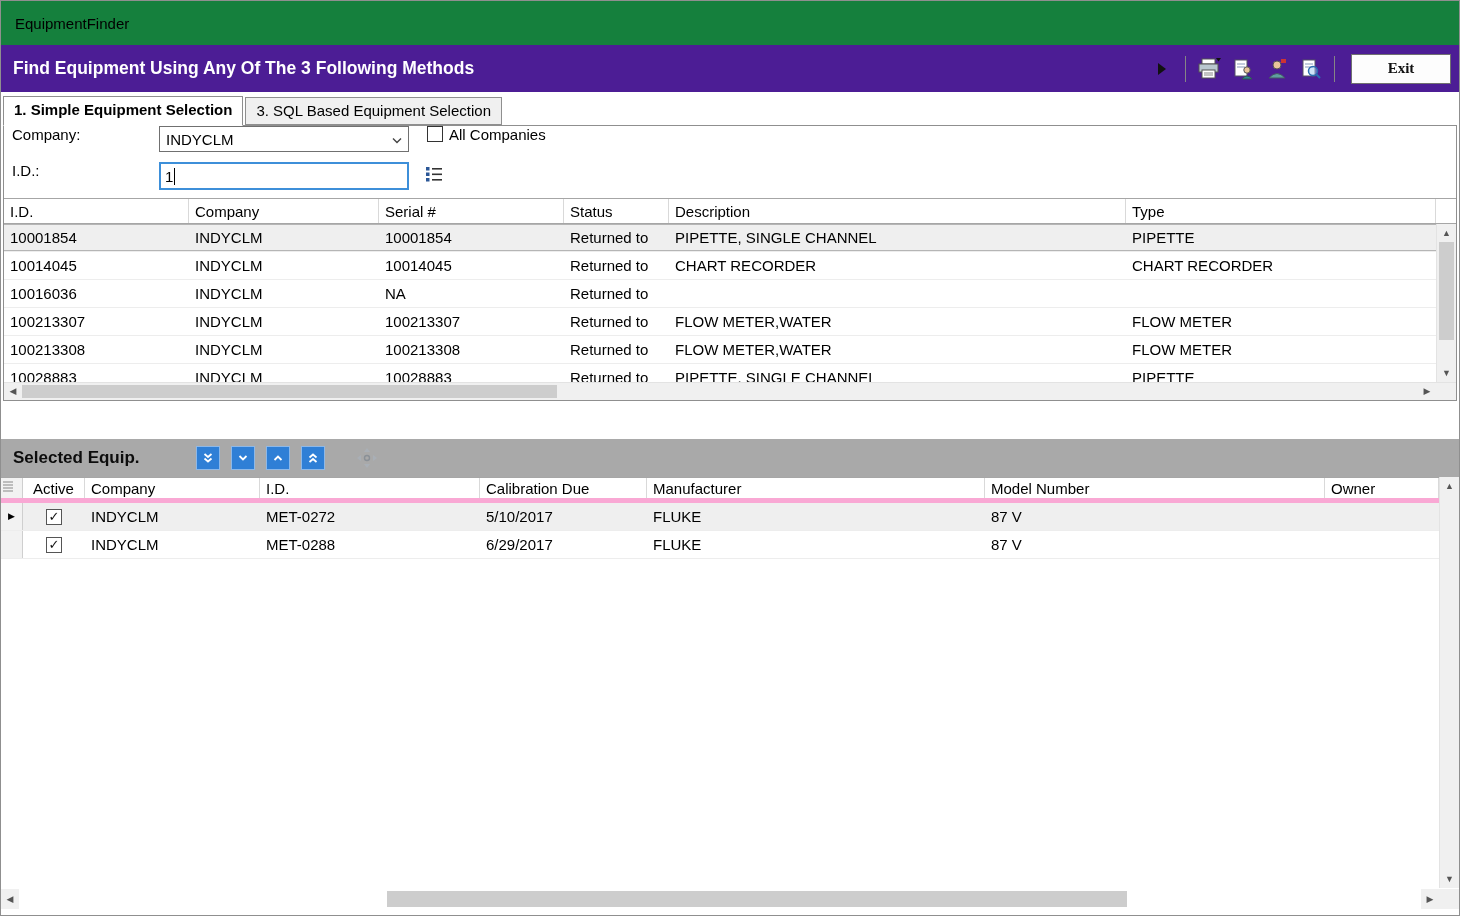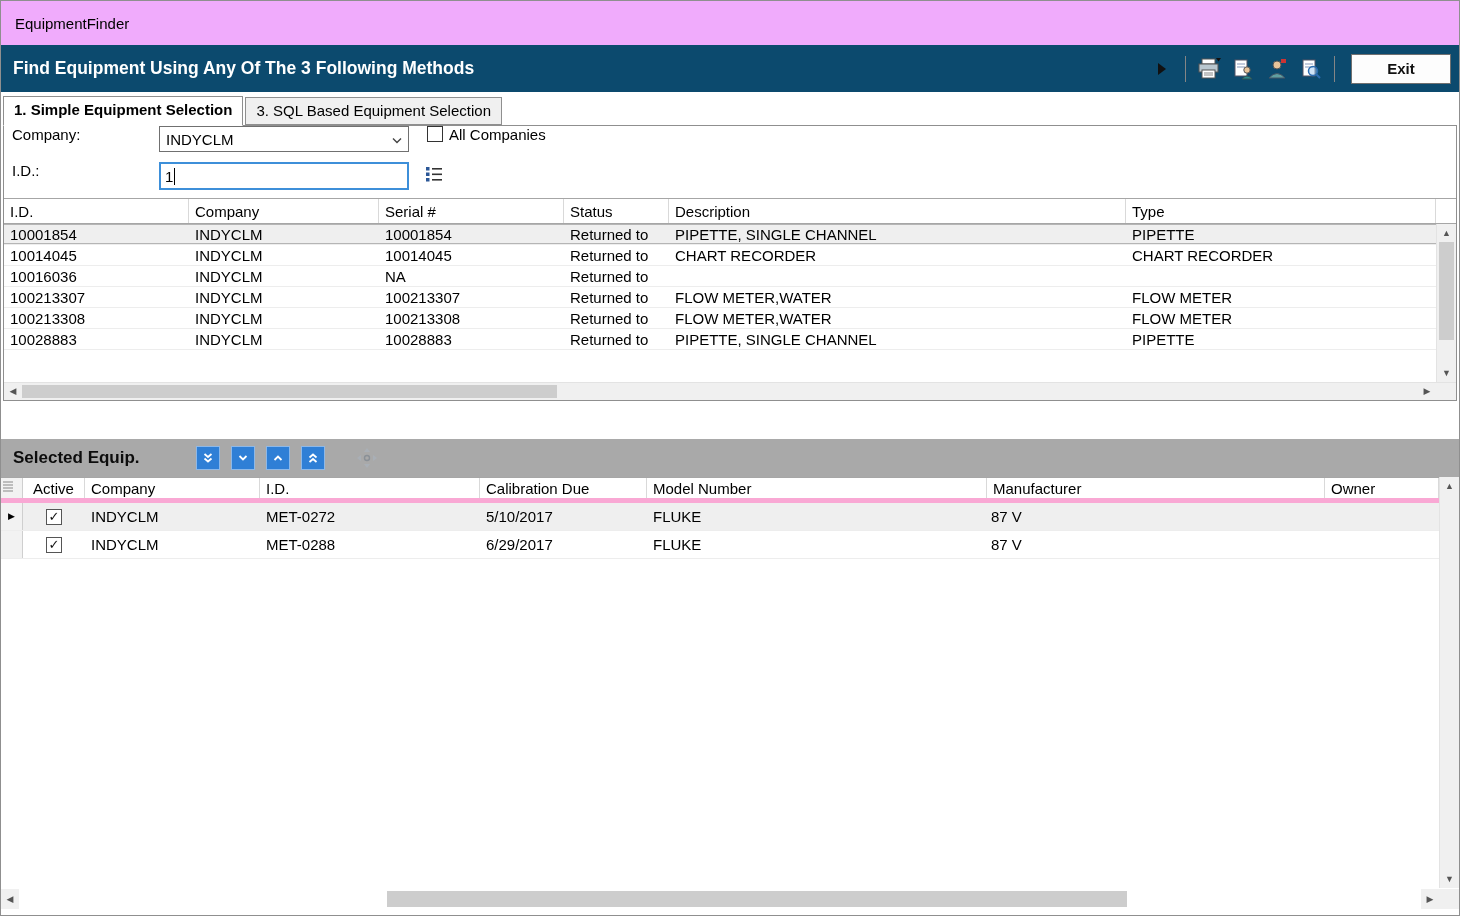--- a/index.html
+++ b/index.html
@@ -1,27 +1,27 @@
 <!DOCTYPE html>
 <html><head>
 <meta charset="utf-8">
 <style>
   html,body{margin:0;padding:0;background:#e8e8e8}
   .window{width:1460px;height:916px;box-sizing:border-box;border:1px solid #8f8f8f;background:#fff;
     font-family:"Liberation Sans","DejaVu Sans",sans-serif;font-size:15px;color:#000;
     display:flex;flex-direction:column;overflow:hidden}
   
-  .titlebar{height:44px;flex:0 0 44px;display:flex;align-items:center;padding-left:14px;background:#f0abfc}
-  
-  .header{height:47px;flex:0 0 47px;background:#0c4a6e;display:flex;align-items:center;padding:0 8px}
+  .titlebar{height:44px;flex:0 0 44px;display:flex;align-items:center;padding-left:14px;background:#15803d}
+  
+  .header{height:47px;flex:0 0 47px;background:#4c1d95;display:flex;align-items:center;padding:0 8px}
   .header-title{color:#fff;font-weight:bold;font-size:17.5px;flex:1 1 auto;padding-left:4px;white-space:nowrap;overflow:hidden}
   .tbi{width:30px;height:30px;display:flex;align-items:center;justify-content:center;margin:0 2px;background:transparent;border:none;padding:0;cursor:default}
   .tb-sep{width:1px;height:26px;background:#858585;margin:0 6px}
   .exit-btn{width:100px;height:30px;margin-left:10px;background:#fdfdfd;border:1px solid #707070;
-    font-family:Liberation Sans, sans-serif;font-size:15px;font-weight:bold;color:#111}
+    font-family:Liberation Serif, serif;font-size:15px;font-weight:bold;color:#111}
   
   .tabs{display:flex;align-items:flex-end;padding:5px 0 0 2px;background:#fff;height:33px;box-sizing:border-box;flex:0 0 33px}
   .tab{border:1px solid #8f8f8f;background:#f0f0f0;padding:4px 10px 5px;margin-right:2px;font-size:15px;position:relative;white-space:nowrap}
   .tab.active{background:#fff;z-index:2;margin-bottom:-1px;padding-bottom:7px;font-weight:bold;border-bottom:1px solid #fff}
   
   .tabpage{border:1px solid #8f8f8f;margin:0 2px;display:flex;flex-direction:column;background:#fff;position:relative;z-index:1}
   .form-row{height:36px;display:flex;align-items:flex-start;padding-left:8px}
   .flabel{width:147px;flex:0 0 147px}
   .select{width:250px;height:26px;border:1px solid #707070;display:flex;align-items:center;justify-content:space-between;
     padding:0 5px 0 6px;box-sizing:border-box;background:#fff}
@@ -35,21 +35,21 @@
   .col-t0{width:185px;flex:0 0 185px}.col-t1{width:190px;flex:0 0 190px}.col-t2{width:185px;flex:0 0 185px}
   .col-t3{width:105px;flex:0 0 105px}.col-t4{width:457px;flex:0 0 457px}.col-t5{flex:1 1 auto;min-width:0}
   .col-s0{width:62px;flex:0 0 62px;justify-content:center}.col-s1{width:175px;flex:0 0 175px}
   .col-s2{width:220px;flex:0 0 220px}.col-s3{width:167px;flex:0 0 167px}.col-s4{width:338px;flex:0 0 338px}
   .col-s5{width:340px;flex:0 0 340px}.col-s6{flex:1 1 auto;min-width:0}
   
   .grid-wrap{display:flex}
   .grid-main{flex:1 1 auto;min-width:0;display:flex;flex-direction:column}
   .grid-header{display:flex;height:26px;flex:0 0 26px;border-top:1px solid #a6a6a6;border-bottom:1px solid #a6a6a6;box-sizing:border-box;background:#fff}
   .grid-body{height:158px;flex:0 0 158px;overflow:hidden}
-  .grow{height:21px;display:flex;border-bottom:1px solid #ededed;background:#fff;box-sizing:border-box}
+  .grow{height:28px;display:flex;border-bottom:1px solid #ededed;background:#fff;box-sizing:border-box}
   .grow.sel{background:#efefef;box-shadow:inset 0 1px 0 #b5b5b5,inset 0 -1px 0 #b5b5b5}
   .vcol{width:20px;flex:0 0 20px;display:flex;flex-direction:column}
   .vspacer{height:26px;flex:0 0 26px;border-top:1px solid #a6a6a6;border-bottom:1px solid #a6a6a6;box-sizing:border-box;background:#fff}
   .vscroll{flex:1 1 auto;background:#f0f0f0;display:flex;flex-direction:column;border-left:1px solid #e3e3e3;box-sizing:border-box}
   .sb-btn{height:18px;flex:0 0 18px;display:flex;align-items:center;justify-content:center;color:#555;font-size:9px;background:#f0f0f0;line-height:1}
   .sb-vtrack{flex:1 1 auto;position:relative}
   .sb-vthumb{position:absolute;left:2px;right:2px;background:#cdcdcd}
   .hscroll{height:18px;flex:0 0 18px;display:flex;background:#f0f0f0;border-top:1px solid #e3e3e3;box-sizing:border-box}
   .sb-btn.h{width:18px;flex:0 0 18px;height:auto}
   .sb-htrack{flex:1 1 auto;position:relative}
@@ -292,22 +292,22 @@
             <line x1="1" y1="2" x2="11" y2="2"></line>
               <line x1="1" y1="5" x2="11" y2="5"></line>
             <line x1="1" y1="8" x2="11" y2="8"></line>
               <line x1="1" y1="11" x2="11" y2="11"></line>
           </svg>
         </div>
       <div class="cell hcell col-s0">Active</div>
           <div class="cell hcell col-s1">Company</div>
           <div class="cell hcell col-s2">I.D.</div>
           <div class="cell hcell col-s3">Calibration Due</div>
+          <div class="cell hcell col-s4">Manufacturer</div>
           <div class="cell hcell col-s5">Model Number</div>
-          <div class="cell hcell col-s4">Manufacturer</div>
           <div class="cell hcell col-s6">Owner</div>
         </div>
       <div>
           <div class="srow cur">
             <div class="selcell">
               <span class="arrow">▶</span>
             </div>
             <div class="cell col-s0">
               <span class="cb checked"></span>
             </div>

